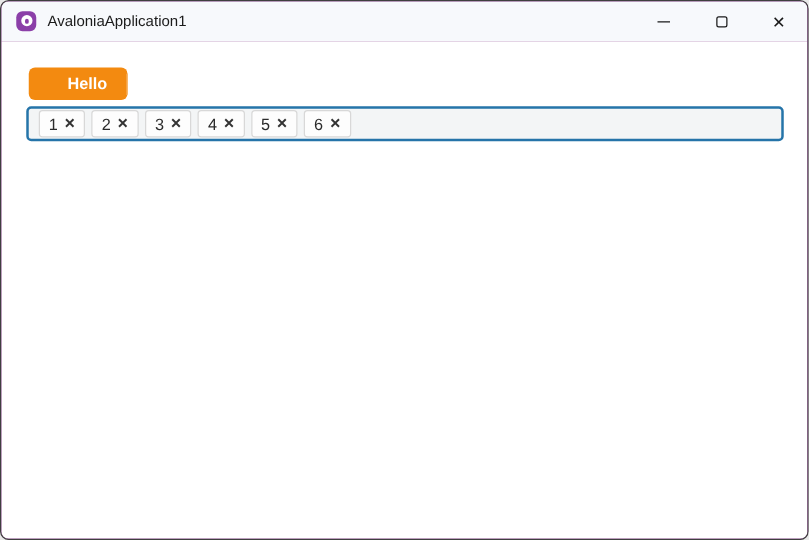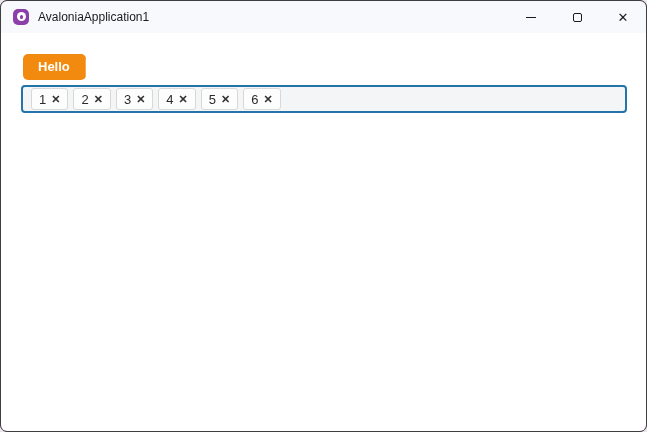--- a/index.html
+++ b/index.html
@@ -67,20 +67,21 @@
     background:#f38a10;
     border-radius:5px;
     color:#ffffff;
   }
   .tab {
     padding:0 15px;
     font-size:13px; font-weight:bold;
     line-height:26px;
     cursor:pointer;
     white-space:nowrap;
+    margin-left:16px;
   }
   .tab-divider { width:1px; height:17px; background:#f7aa52; flex:0 0 1px; }
 
   .chips-box {
     margin-top:5px;
     width:606px; height:28px;
     background:#f3f5f6;
     border:2px solid #2574a9;
     border-radius:4px;
     display:flex; align-items:center;

